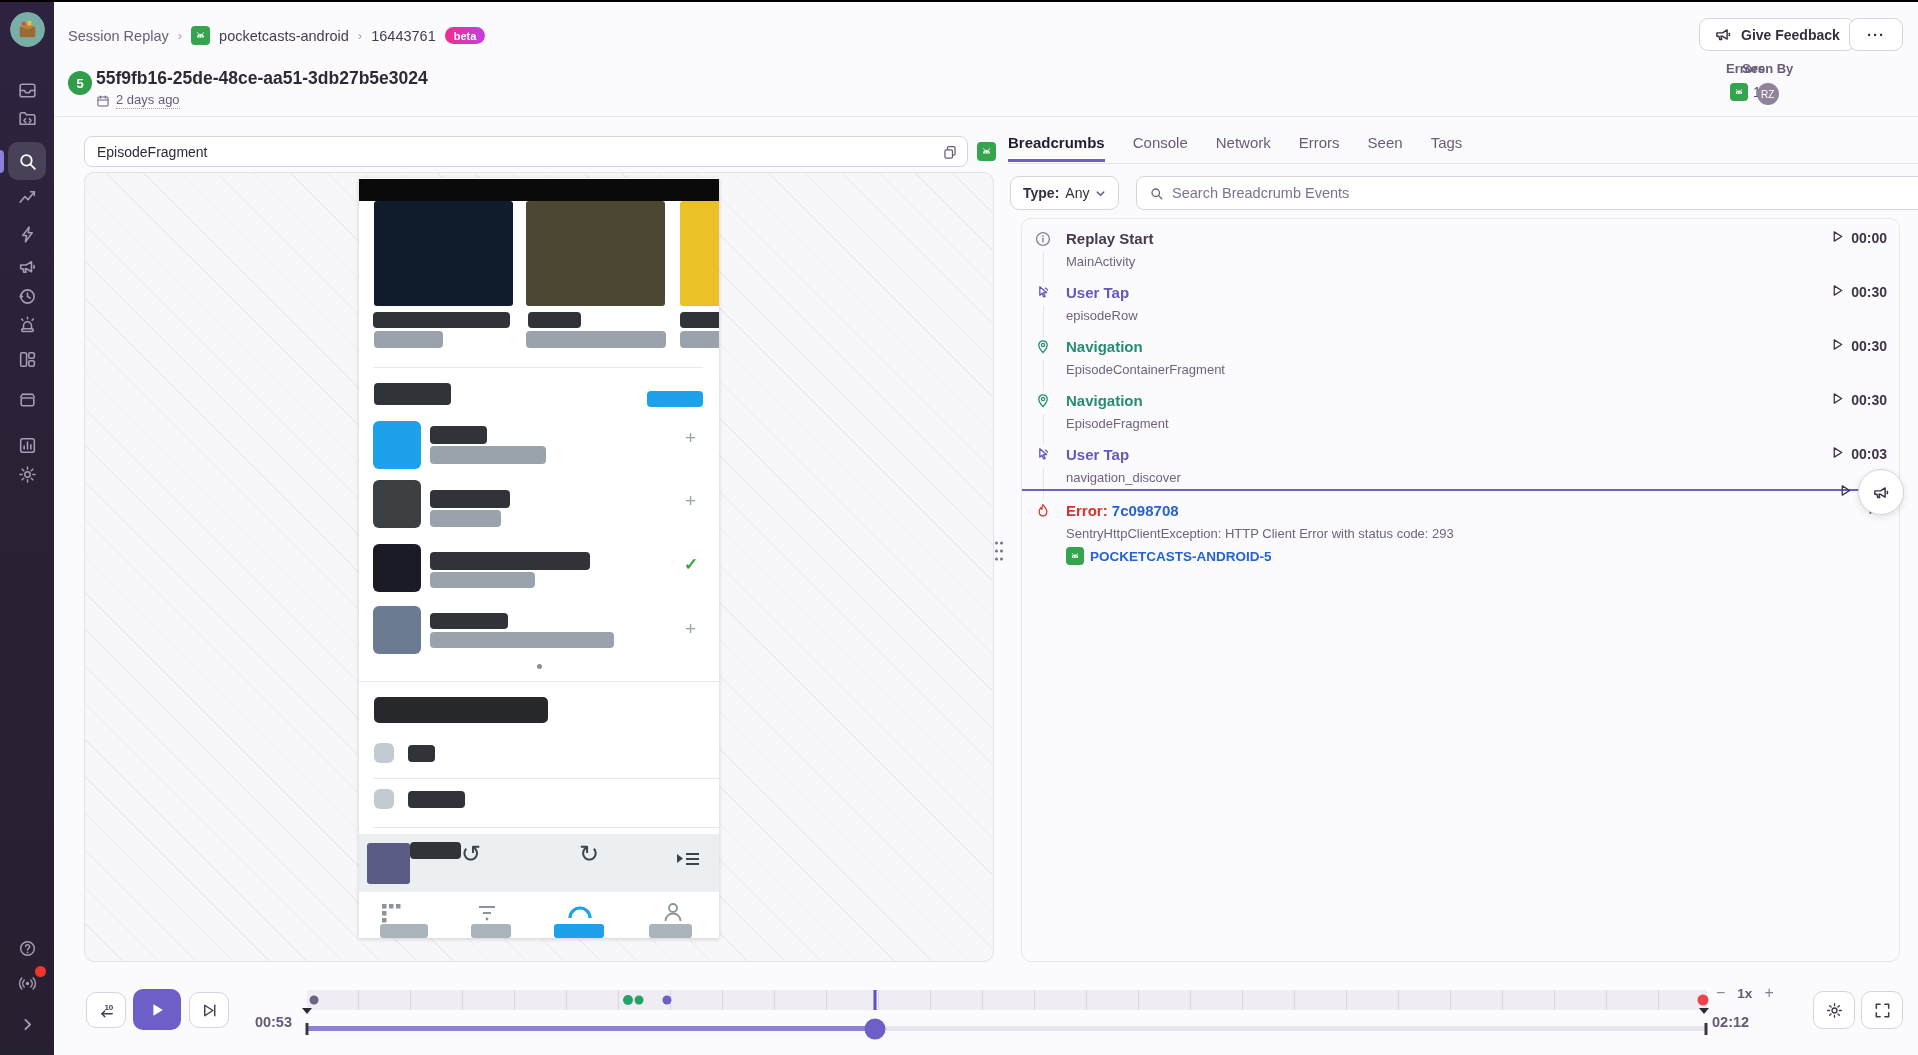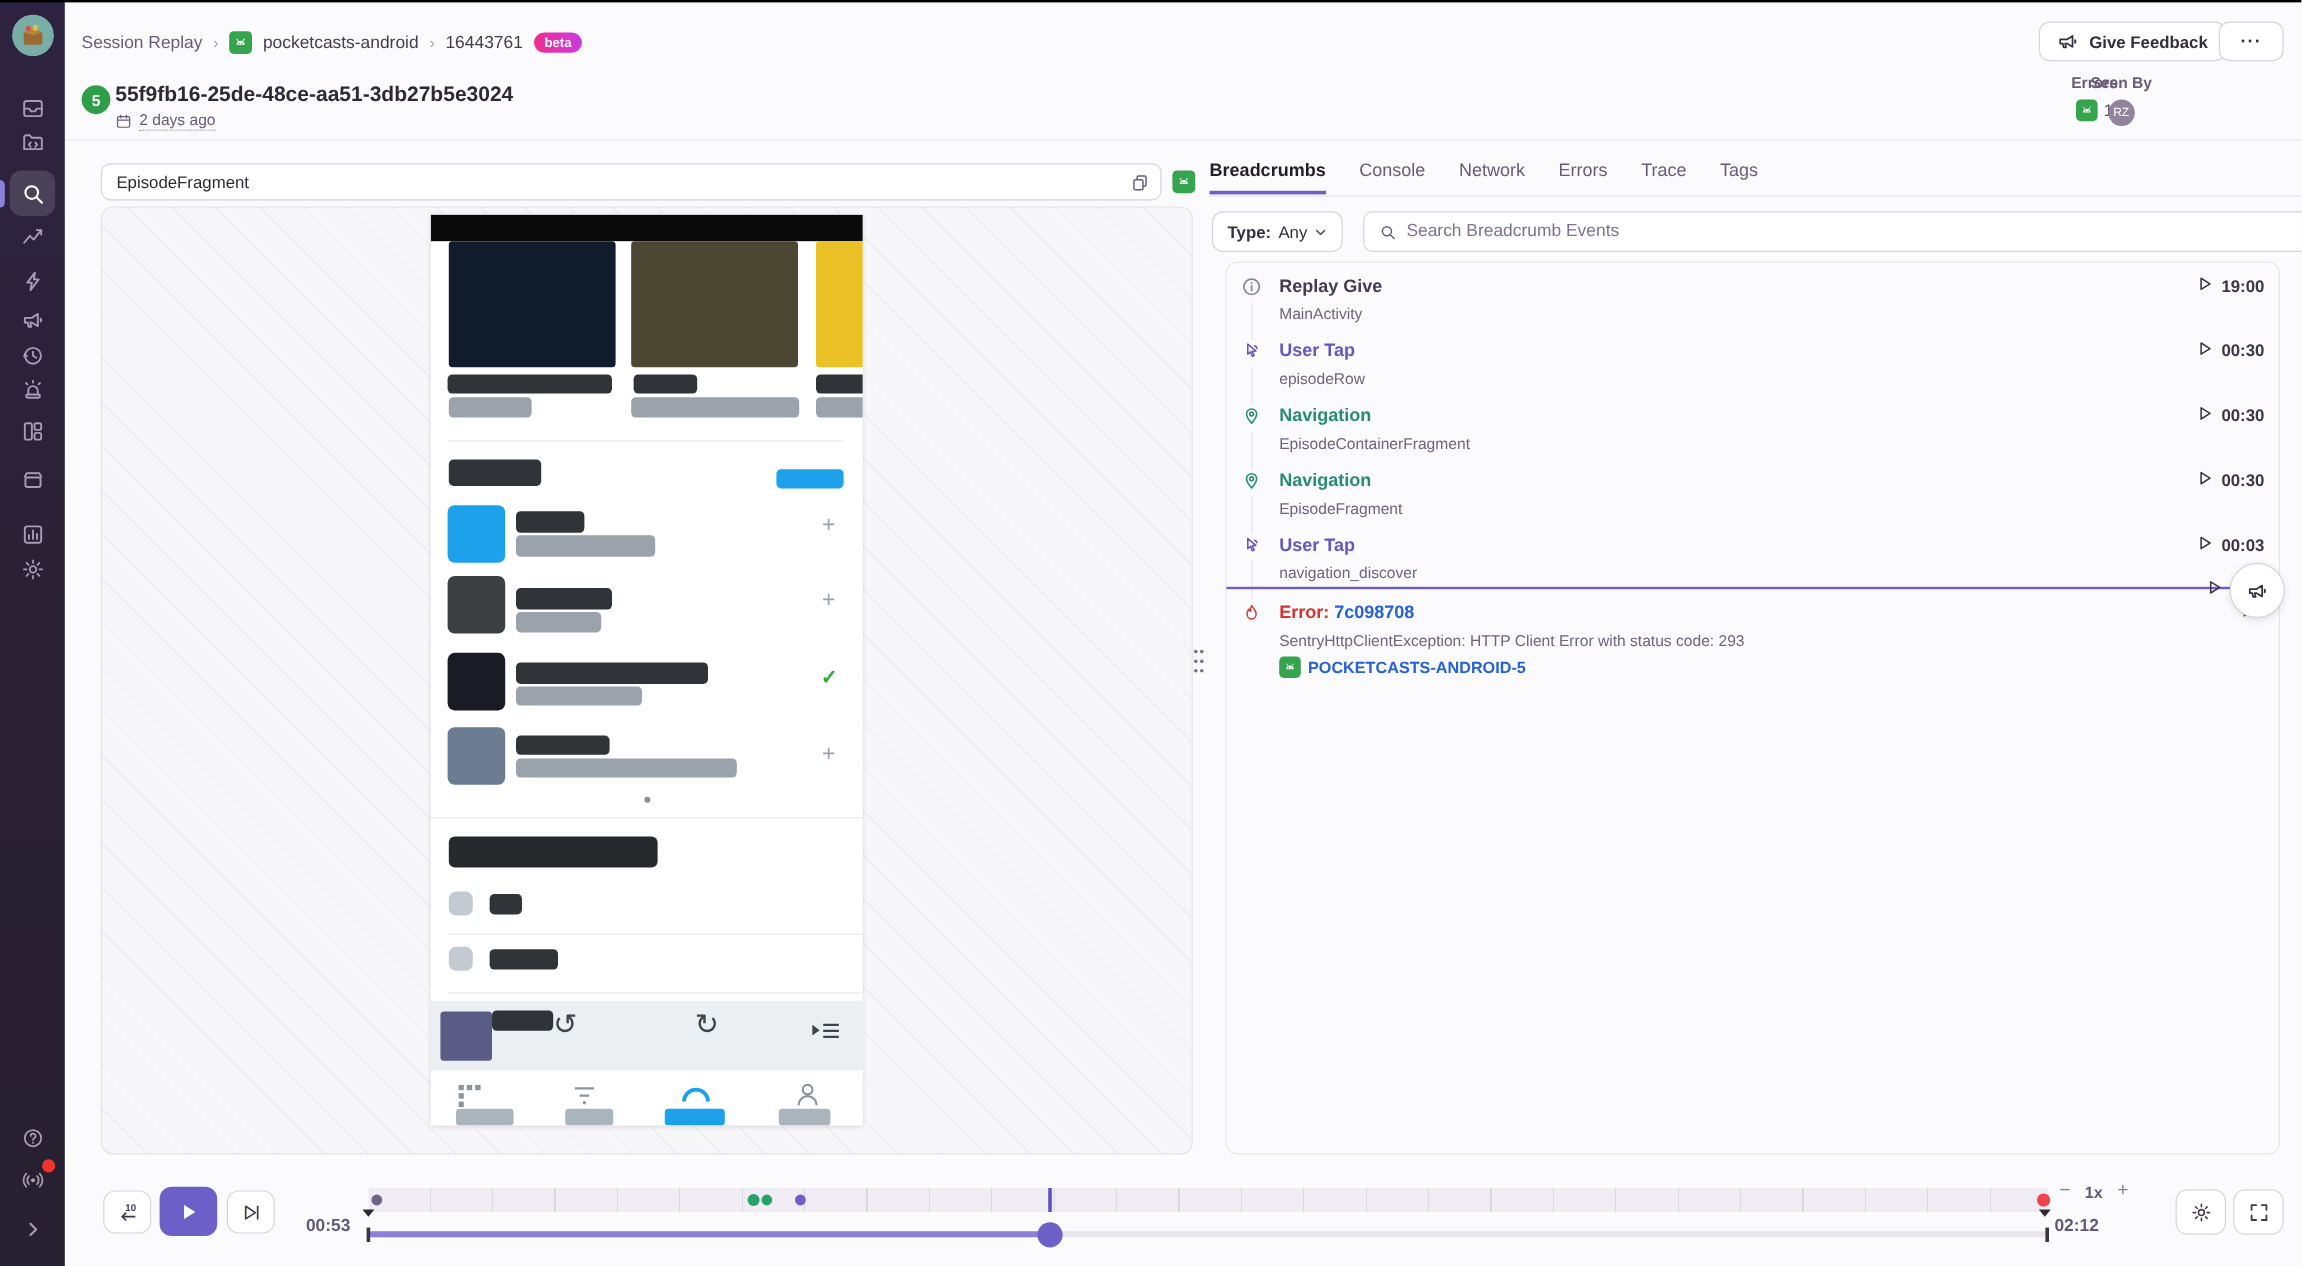--- a/index.html
+++ b/index.html
@@ -415,21 +415,21 @@
         <circle cx="2.5" cy="19" r="1.5"></circle>
         <circle cx="7.5" cy="19" r="1.5"></circle>
       </svg>
   </div>
 
   <div class="abs tabs">
       <div class="tab active">Breadcrumbs</div>
       <div class="tab">Console</div>
       <div class="tab">Network</div>
       <div class="tab">Errors</div>
-      <div class="tab">Trace</div>
+      <div class="tab">Seen</div>
       <div class="tab">Tags</div>
     </div>
   <div class="abs tabs-border"></div>
 
   <div class="abs btn type-btn">
     <span>Type:</span>
     <span class="norm">Any</span>
     <svg width="11" height="11" viewBox="0 0 12 12" fill="none" stroke="#6a5c79" stroke-width="1.6" stroke-linecap="round" stroke-linejoin="round">
         <path d="M2.5 4.5 6 8l3.5-3.5"></path>
       </svg>
@@ -446,28 +446,28 @@
       <div class="crumb-row info">
         <div class="crumb-icon" style="color:#8d8198">
           <svg viewBox="0 0 16 16" fill="none" stroke="currentColor" stroke-width="1.4" stroke-linecap="round">
             <circle cx="8" cy="8" r="6.4"></circle>
             <path d="M8 7.3V11"></path>
             <circle cx="8" cy="4.9" r=".85" fill="currentColor" stroke="none"></circle>
           </svg>
           <span class="connector"></span>
         </div>
         <div class="crumb-body">
-          <div class="crumb-title" style="color:#453a50">Replay Give</div>
+          <div class="crumb-title" style="color:#453a50">Replay Start</div>
           <div class="crumb-desc">MainActivity</div>
         </div>
         <div class="crumb-time">
           <span><svg width="13" height="13" viewBox="0 0 14 14">
               <path d="M3.5 2l8 5-8 5z" fill="none" stroke="#3e3446" stroke-width="1.4" stroke-linejoin="round"></path>
             </svg></span>
-          <span>19:00</span>
+          <span>00:00</span>
         </div>
       </div>
       <div class="crumb-row tap">
         <div class="crumb-icon" style="color:#6358c1">
           <svg viewBox="0 0 16 16" fill="none" stroke="currentColor" stroke-width="1.3" stroke-linejoin="round">
             <path d="M4.8 1.8v8.4l2.3-2 1.5 3.7 1.5-.6-1.5-3.6 3-.2z"></path>
             <path d="M10.5 3.2a3.4 3.4 0 0 1 2 2" stroke-linecap="round"></path>
           </svg>
           <span class="connector"></span>
         </div>

